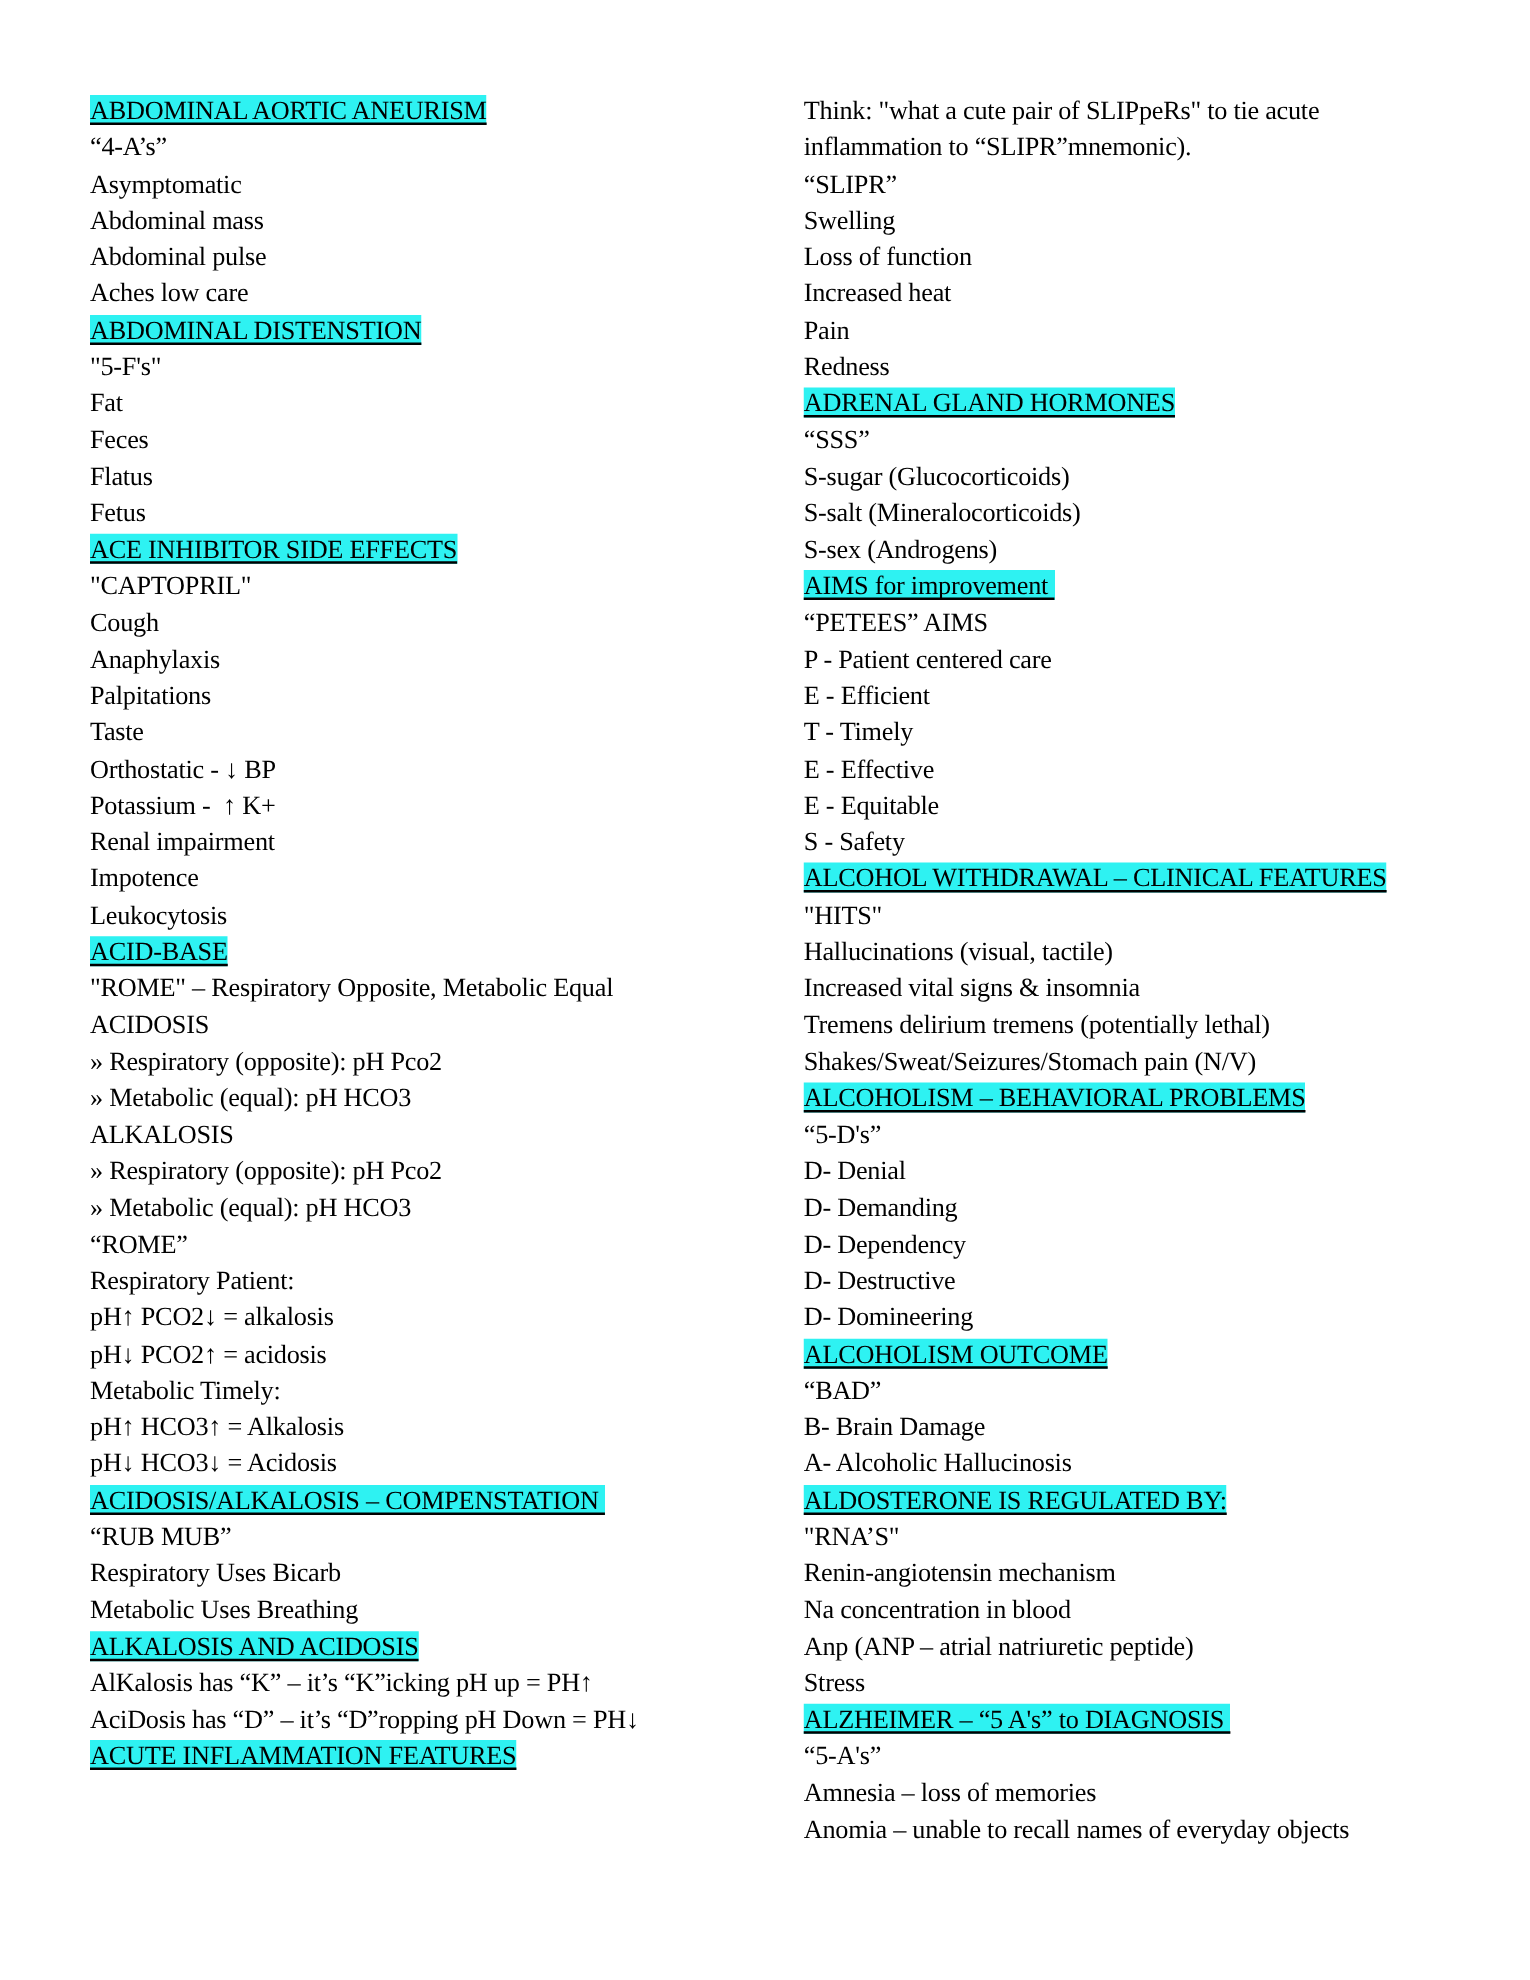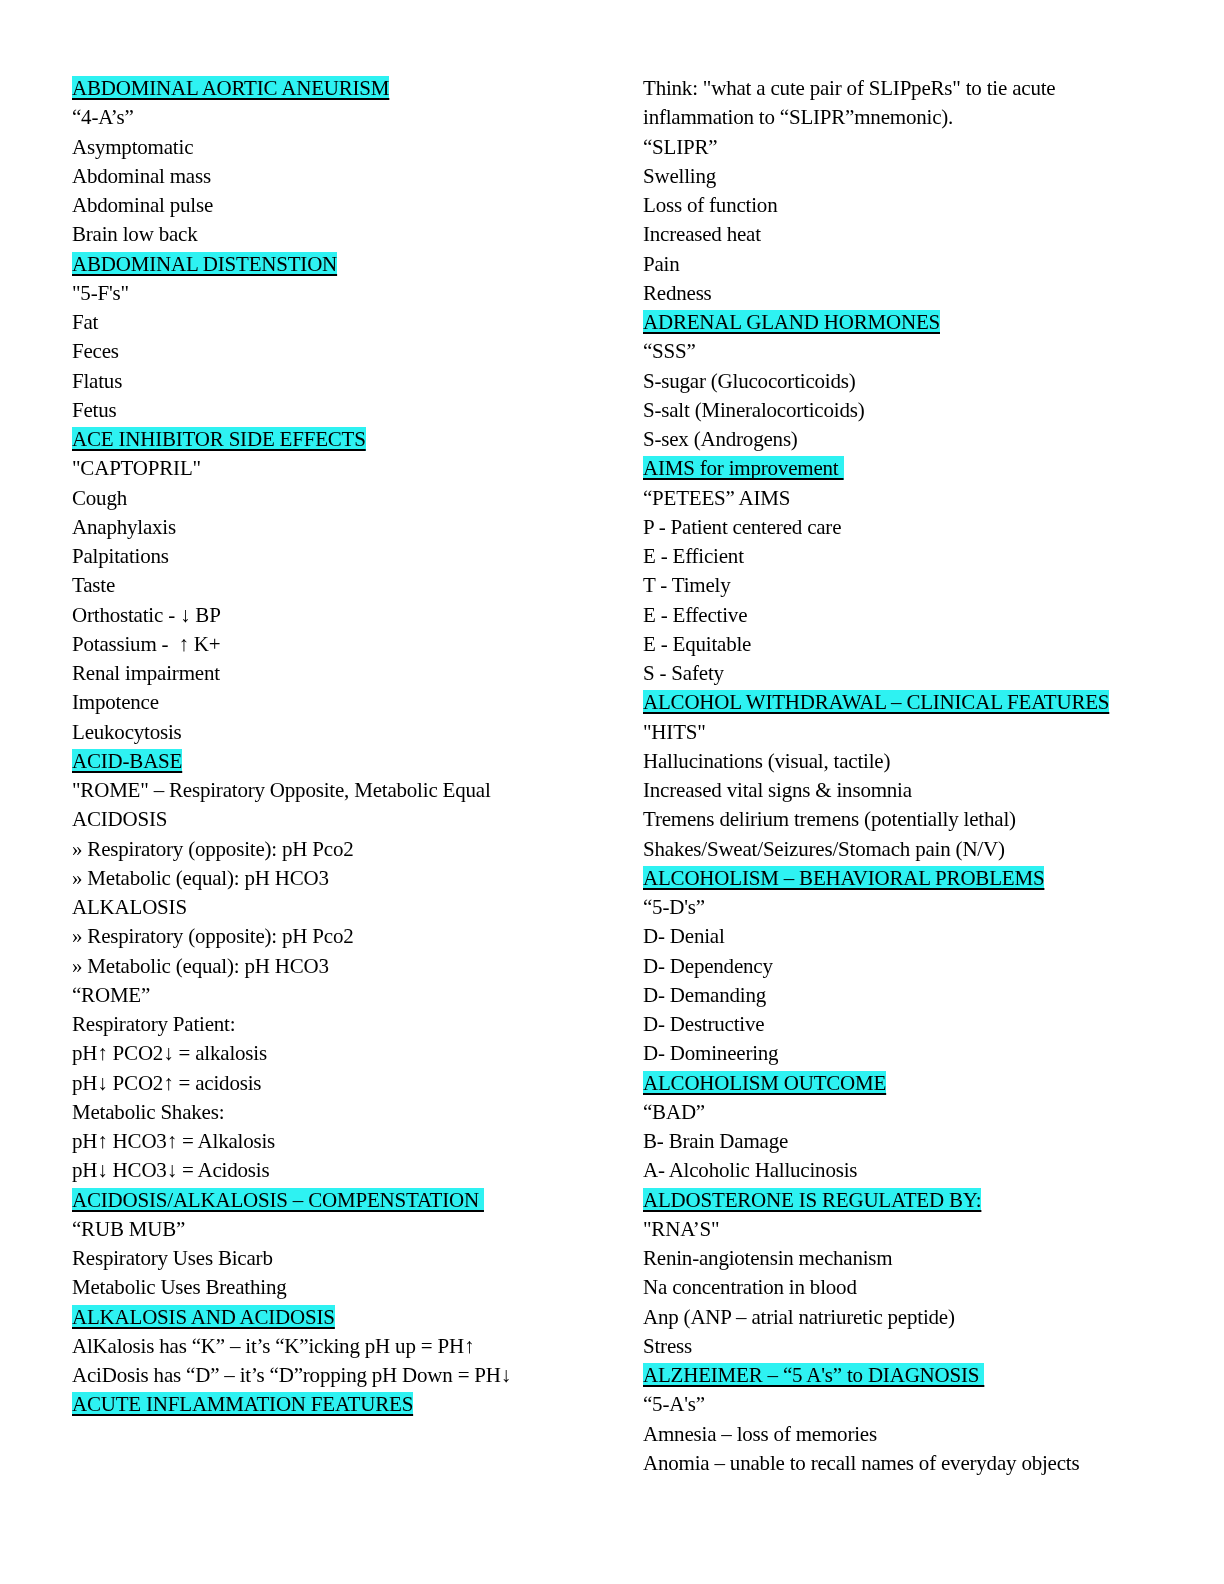--- a/index.html
+++ b/index.html
@@ -39,21 +39,21 @@
 </head>
 <body>
 
 <div class="page" style="background: rgb(255, 255, 255); color: rgb(0, 0, 0);">
   <div class="col col-left">
       <div class="line"><span class="hl">ABDOMINAL AORTIC ANEURISM</span></div>
       <div class="line"><span class="txt">“4-A’s”</span></div>
       <div class="line"><span class="txt">Asymptomatic</span></div>
       <div class="line"><span class="txt">Abdominal mass</span></div>
       <div class="line"><span class="txt">Abdominal pulse</span></div>
-      <div class="line"><span class="txt">Brain low back</span></div>
+      <div class="line"><span class="txt">Aches low care</span></div>
       <div class="line"><span class="hl">ABDOMINAL DISTENSTION</span></div>
       <div class="line"><span class="txt">"5-F's"</span></div>
       <div class="line"><span class="txt">Fat</span></div>
       <div class="line"><span class="txt">Feces</span></div>
       <div class="line"><span class="txt">Flatus</span></div>
       <div class="line"><span class="txt">Fetus</span></div>
       <div class="line"><span class="hl">ACE INHIBITOR SIDE EFFECTS</span></div>
       <div class="line"><span class="txt">"CAPTOPRIL"</span></div>
       <div class="line"><span class="txt">Cough</span></div>
       <div class="line"><span class="txt">Anaphylaxis</span></div>
@@ -69,21 +69,21 @@
       <div class="line"><span class="txt">ACIDOSIS</span></div>
       <div class="line"><span class="txt">» Respiratory (opposite): pH Pco2</span></div>
       <div class="line"><span class="txt">» Metabolic (equal): pH HCO3</span></div>
       <div class="line"><span class="txt">ALKALOSIS</span></div>
       <div class="line"><span class="txt">» Respiratory (opposite): pH Pco2</span></div>
       <div class="line"><span class="txt">» Metabolic (equal): pH HCO3</span></div>
       <div class="line"><span class="txt">“ROME”</span></div>
       <div class="line"><span class="txt">Respiratory Patient:</span></div>
       <div class="line"><span class="txt">pH↑ PCO2↓ = alkalosis</span></div>
       <div class="line"><span class="txt">pH↓ PCO2↑ = acidosis</span></div>
-      <div class="line"><span class="txt">Metabolic Shakes:</span></div>
+      <div class="line"><span class="txt">Metabolic Timely:</span></div>
       <div class="line"><span class="txt">pH↑ HCO3↑ = Alkalosis</span></div>
       <div class="line"><span class="txt">pH↓ HCO3↓ = Acidosis</span></div>
       <div class="line"><span class="hl">ACIDOSIS/ALKALOSIS – COMPENSTATION </span></div>
       <div class="line"><span class="txt">“RUB MUB”</span></div>
       <div class="line"><span class="txt">Respiratory Uses Bicarb</span></div>
       <div class="line"><span class="txt">Metabolic Uses Breathing</span></div>
       <div class="line"><span class="hl">ALKALOSIS AND ACIDOSIS</span></div>
       <div class="line"><span class="txt">AlKalosis has “K” – it’s “K”icking pH up = PH↑</span></div>
       <div class="line"><span class="txt">AciDosis has “D” – it’s “D”ropping pH Down = PH↓</span></div>
       <div class="line"><span class="hl">ACUTE INFLAMMATION FEATURES</span></div>
@@ -112,22 +112,22 @@
       <div class="line"><span class="txt">S - Safety</span></div>
       <div class="line"><span class="hl">ALCOHOL WITHDRAWAL – CLINICAL FEATURES</span></div>
       <div class="line"><span class="txt">"HITS"</span></div>
       <div class="line"><span class="txt">Hallucinations (visual, tactile)</span></div>
       <div class="line"><span class="txt">Increased vital signs &amp; insomnia</span></div>
       <div class="line"><span class="txt">Tremens delirium tremens (potentially lethal)</span></div>
       <div class="line"><span class="txt">Shakes/Sweat/Seizures/Stomach pain (N/V)</span></div>
       <div class="line"><span class="hl">ALCOHOLISM – BEHAVIORAL PROBLEMS</span></div>
       <div class="line"><span class="txt">“5-D's”</span></div>
       <div class="line"><span class="txt">D- Denial</span></div>
+      <div class="line"><span class="txt">D- Demanding</span></div>
       <div class="line"><span class="txt">D- Dependency</span></div>
-      <div class="line"><span class="txt">D- Demanding</span></div>
       <div class="line"><span class="txt">D- Destructive</span></div>
       <div class="line"><span class="txt">D- Domineering</span></div>
       <div class="line"><span class="hl">ALCOHOLISM OUTCOME</span></div>
       <div class="line"><span class="txt">“BAD”</span></div>
       <div class="line"><span class="txt">B- Brain Damage</span></div>
       <div class="line"><span class="txt">A- Alcoholic Hallucinosis</span></div>
       <div class="line"><span class="hl">ALDOSTERONE IS REGULATED BY:</span></div>
       <div class="line"><span class="txt">"RNA’S"</span></div>
       <div class="line"><span class="txt">Renin-angiotensin mechanism</span></div>
       <div class="line"><span class="txt">Na concentration in blood</span></div>

